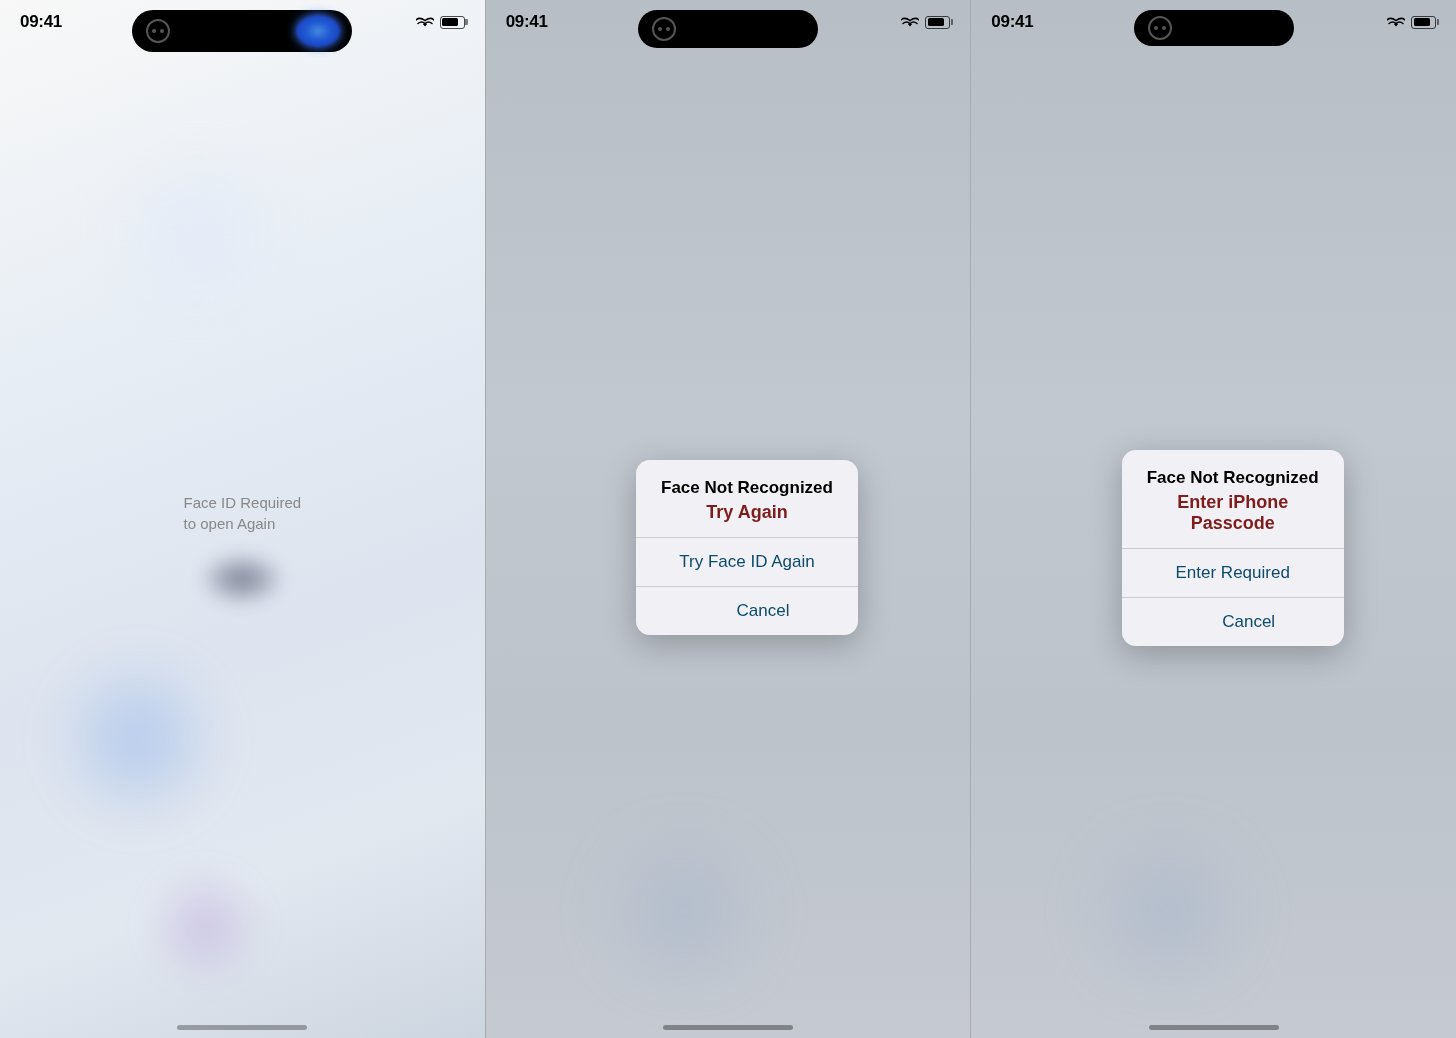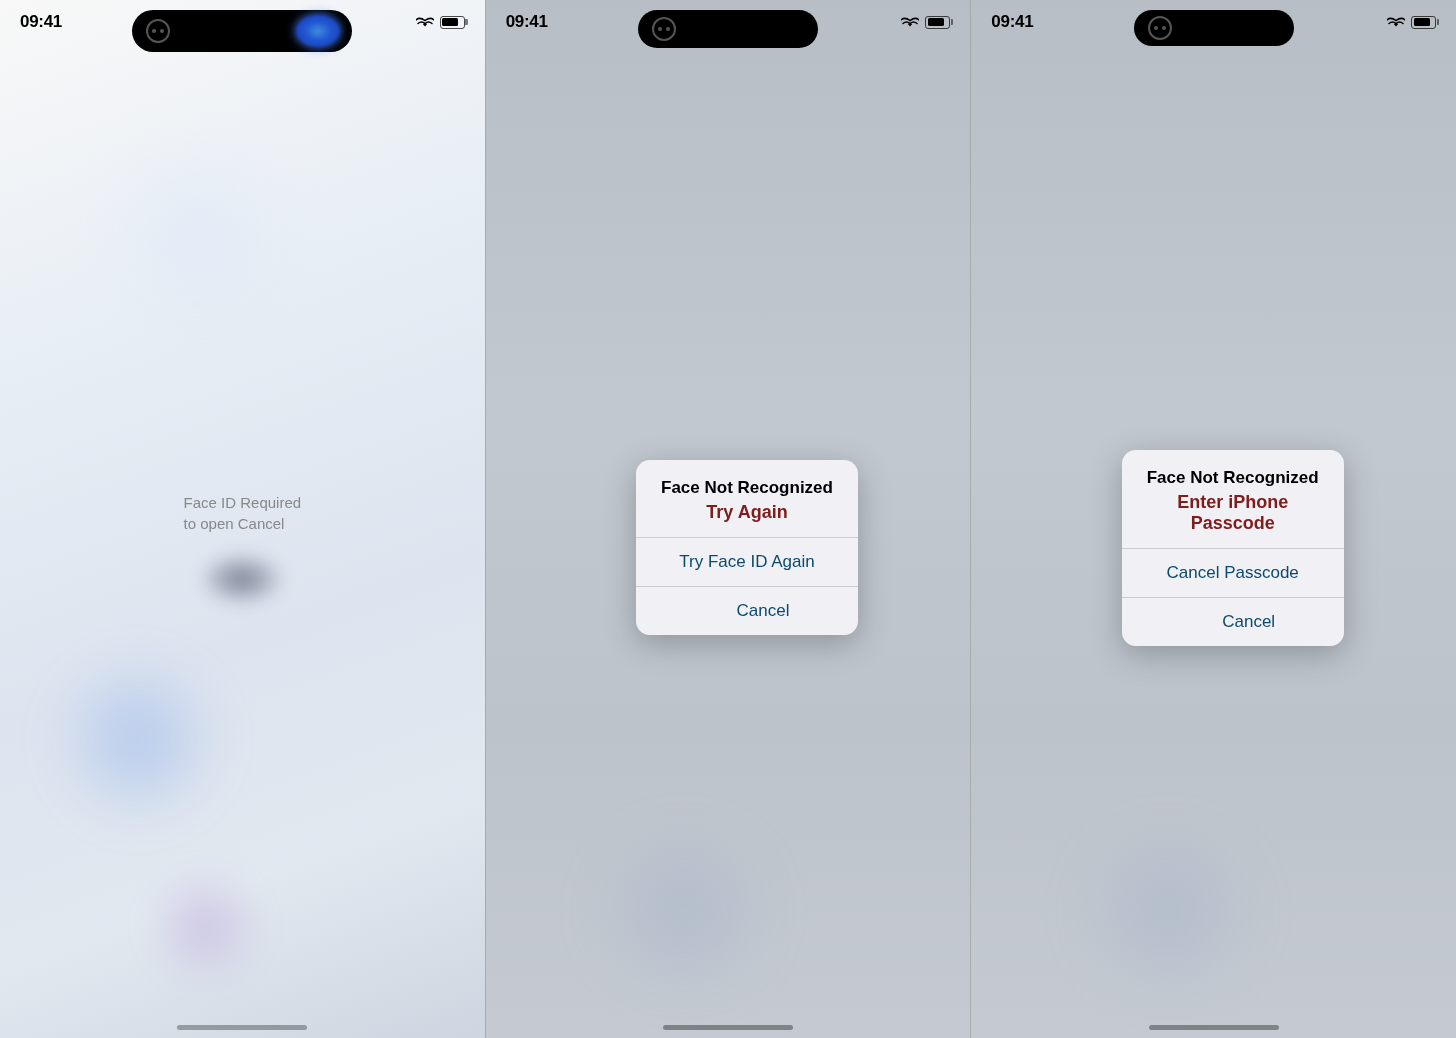--- a/index.html
+++ b/index.html
@@ -341,21 +341,21 @@
           <div class="di-dot"></div>
         </div>
       </div>
     </div>
     <div class="siri-orb"></div>
   </div>
 
   <div class="phone-content">
     <div class="face-id-required-text">
       <div>Face ID Required</div>
-      <div>to open Cancel</div>
+      <div>to open Again</div>
     </div>
     <div class="face-id-shadow"></div>
   </div>
 
   <div class="home-indicator"></div>
 </div>
 
 <div class="phone-panel phone-panel-2">
 
   <div class="blob-gray-bottom"></div>
@@ -433,19 +433,19 @@
       </div>
     </div>
   </div>
 
   <div class="phone-content">
     <div class="alert-dialog">
       <div class="alert-header">
         <div class="alert-title">Face Not Recognized</div>
         <div class="alert-subtitle">Enter iPhone Passcode</div>
       </div>
-      <button class="alert-button">Cancel Passcode</button>
+      <button class="alert-button">Enter Required</button>
       <button class="alert-button">Cancel</button>
     </div>
   </div>
 
   <div class="home-indicator"></div>
 </div>
 
 </body></html>

